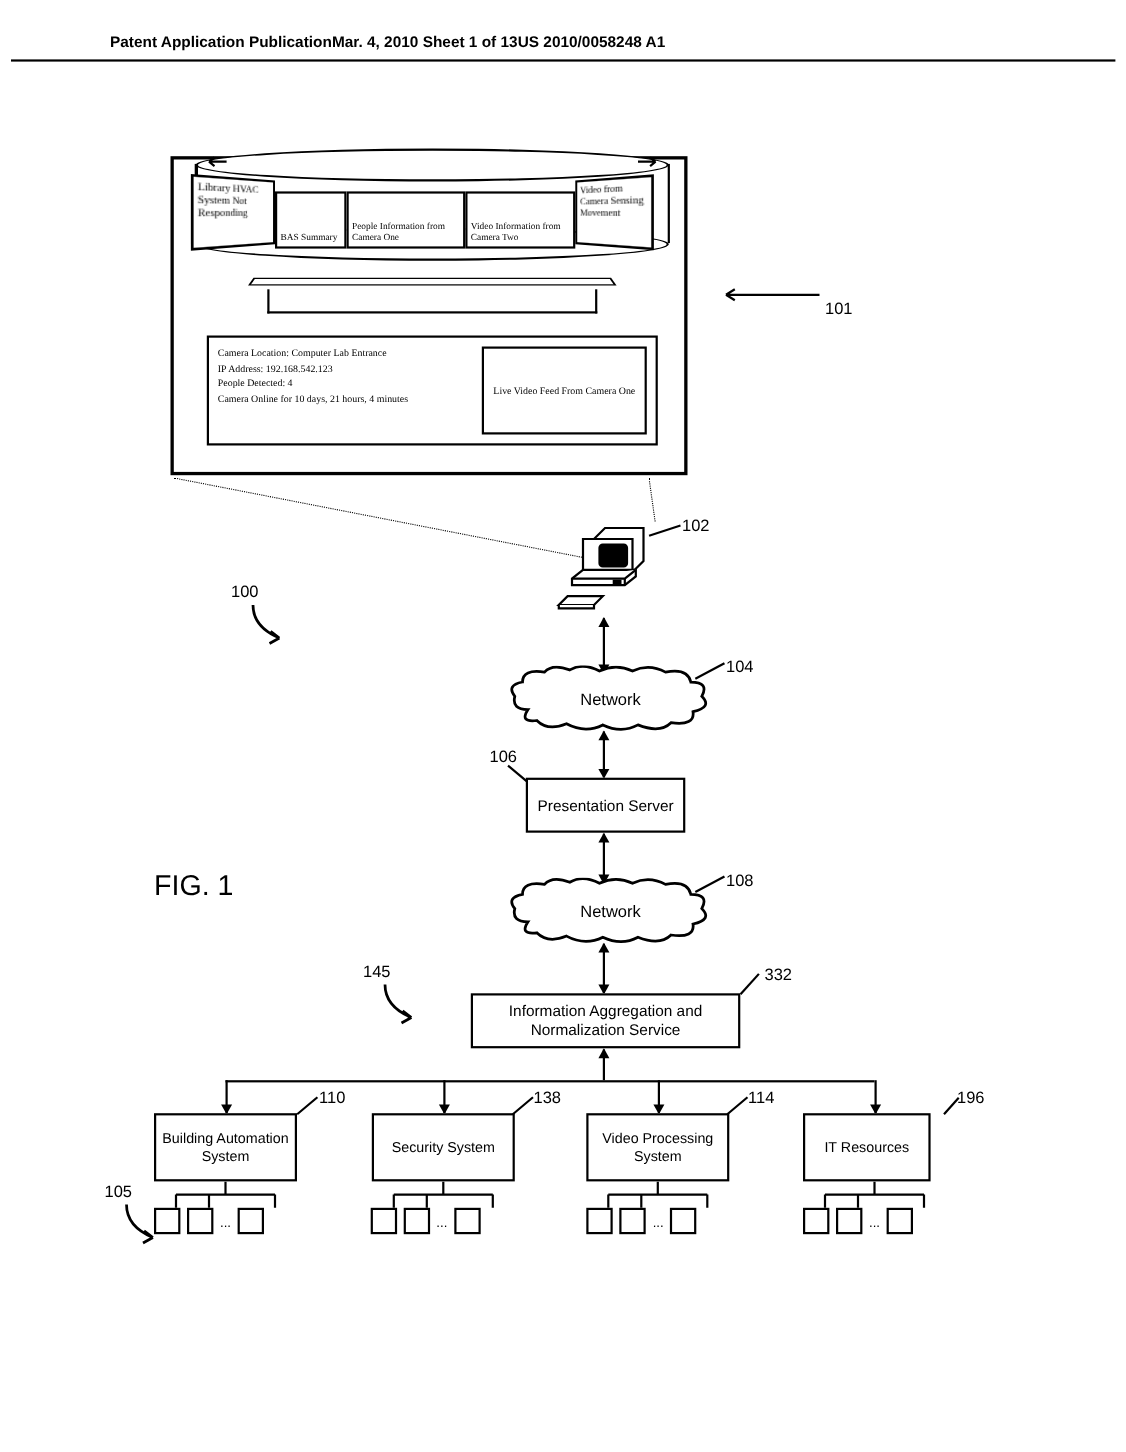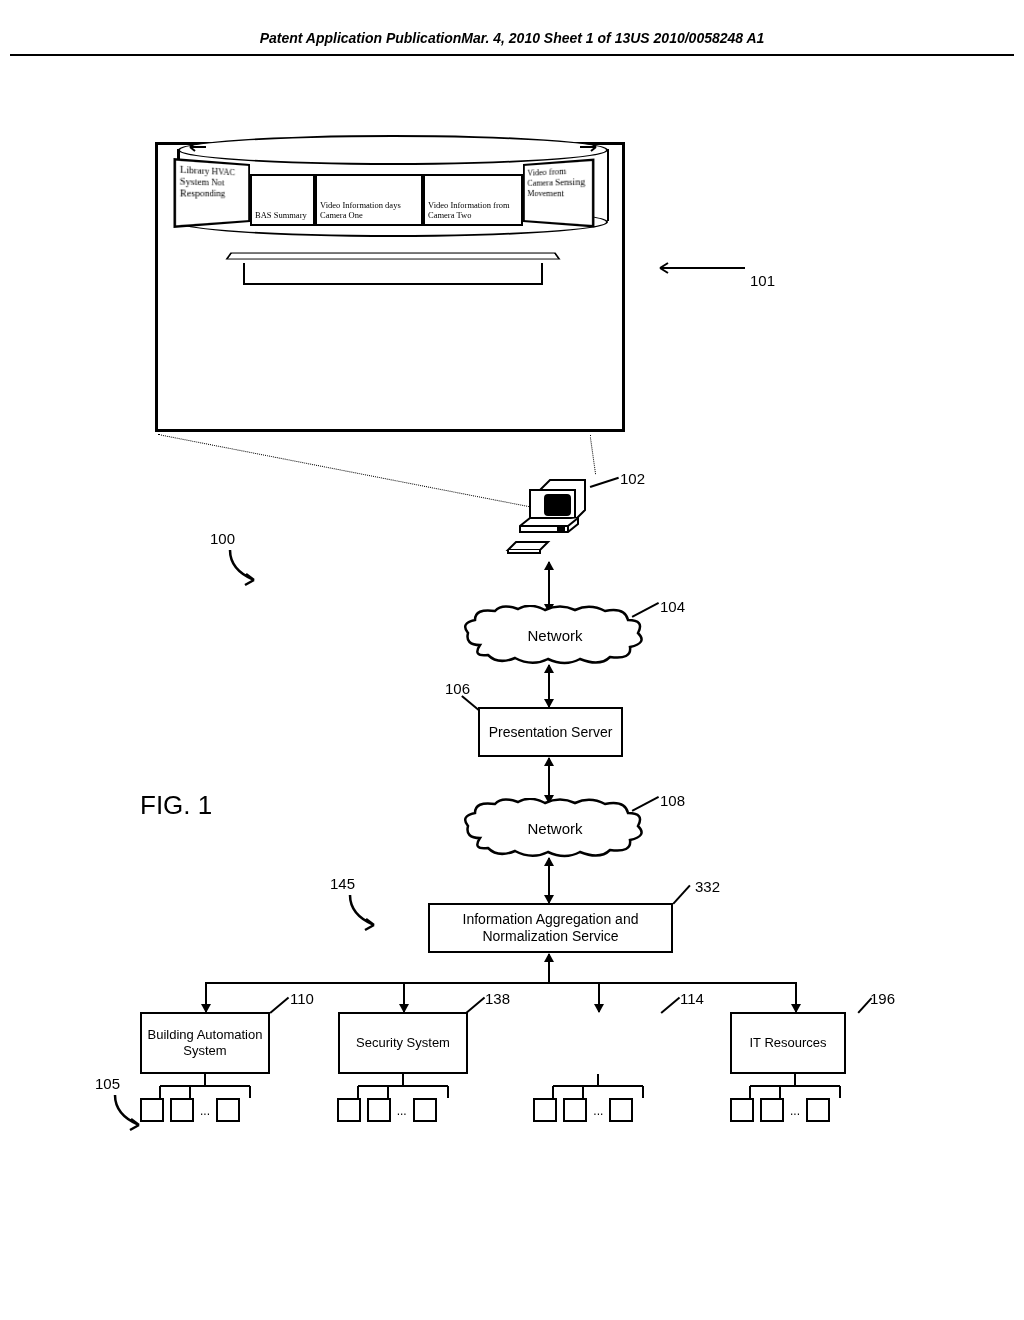--- a/index.html
+++ b/index.html
@@ -1,18 +1,18 @@
 <!DOCTYPE html>
 <html><head>
 <meta charset="utf-8">
 <style>
   * { box-sizing: border-box; margin: 0; padding: 0; }
   body { font-family: Arial, sans-serif; background: #fff; width: 1024px; height: 1320px; position: relative; }
   .page { width: 1024px; height: 1320px; position: relative; }
-  .header { display: flex; justify-content: center; padding: 30px 90px 8px; font-size: 14px; font-weight: bold; border-bottom: 2px solid #000; margin: 0 10px; font-style: italic; }
+  .header { display: flex; justify-content: flex-start; padding: 30px 90px 8px; font-size: 14px; font-weight: bold; border-bottom: 2px solid #000; margin: 0 10px; }
   .fig-label { position: absolute; left: 140px; top: 790px; font-size: 26px; font-weight: normal; }
   .ref { position: absolute; font-size: 15px; }
   
   
   .ui-panel { position: absolute; left: 155px; top: 142px; width: 470px; height: 290px; border: 3px solid #000; }
   .carousel-wrap { position: absolute; left: 20px; top: -10px; width: 430px; height: 130px; }
   .carousel-top { position: absolute; left: 0; top: 0; width: 430px; height: 30px; border: 2.5px solid #000; border-radius: 50%/50%; background: #fff; z-index: 2; }
   .carousel-bottom { position: absolute; left: 0; top: 70px; width: 430px; height: 30px; border: 2.5px solid #000; border-radius: 50%/50%; background:#fff; }
   .carousel-items { position: absolute; left: 0; top: 33px; width: 430px; height: 62px; display: flex; z-index: 3; }
   .c-item { border: 2px solid #000; font-family: "Comic Sans MS", cursive; font-size: 8.5px; padding: 3px; background: #fff; display: flex; align-items: flex-start; line-height: 1.15; }
@@ -67,28 +67,37 @@
       <div style="position:absolute;right:-1px;top:14px;width:2.5px;height:72px;background:#000"></div>
       <svg style="position:absolute;left:10px;top:6px;z-index:4" width="20" height="12">
           <path d="M18 6 L2 6 M2 6 L7 2 M2 6 L7 10" stroke="#000" stroke-width="2" fill="none"></path>
         </svg>
       <svg style="position:absolute;right:10px;top:6px;z-index:4" width="20" height="12">
           <path d="M2 6 L18 6 M18 6 L13 2 M18 6 L13 10" stroke="#000" stroke-width="2" fill="none"></path>
         </svg>
       <div class="carousel-items">
         <div class="c-item left">Library HVAC System Not Responding</div>
         <div class="c-item mid" style="width:65px">BAS Summary</div>
-        <div class="c-item mid" style="width:108px">Video Information days Camera One</div>
+        <div class="c-item mid" style="width:108px">People Information from Camera One</div>
         <div class="c-item mid" style="width:100px">Video Information from Camera Two</div>
         <div class="c-item right">Video from Camera Sensing Movement</div>
       </div>
     </div>
     <div class="pedestal">
       <div class="pedestal-top"></div>
       <div class="pedestal-front"></div>
+    </div>
+    <div class="detail-box">
+      <div class="detail-text">
+        <div>Camera Location:   Computer Lab Entrance</div>
+        <div>IP Address:   192.168.542.123</div>
+        <div>People Detected:   4</div>
+        <div>Camera Online for 10 days, 21 hours, 4 minutes</div>
+      </div>
+      <div class="detail-video">Live Video Feed From Camera One</div>
     </div>
   </div>
 
   <div class="proj-line" style="left:158px;top:434px;width:398px;transform:rotate(11deg)"></div>
   <div class="proj-line" style="left:590px;top:434px;width:40px;transform:rotate(82deg)"></div>
 
   <svg class="computer" viewBox="0 0 90 90">
     <g stroke="#000" stroke-width="2" fill="#fff">
       <path d="M30 50 L75 50 L85 40 L85 10 L50 10 L40 20 L30 20 Z"></path>
       <path d="M40 20 L75 20 L75 50"></path>
@@ -135,20 +144,23 @@
   <div class="arrow-v down" style="left:205px;top:982px;height:30px"></div>
   <div class="arrow-v down" style="left:403px;top:982px;height:30px"></div>
   <div class="arrow-v down" style="left:598px;top:982px;height:30px"></div>
   <div class="arrow-v down" style="left:795px;top:982px;height:30px"></div>
 
   <div class="box" style="left:140px;top:1012px;width:130px;height:62px;font-size:13px">
       <span>Building Automation System</span>
     </div>
   <div class="box" style="left:338px;top:1012px;width:130px;height:62px;font-size:13px">
       <span>Security System</span>
+    </div>
+  <div class="box" style="left:533px;top:1012px;width:130px;height:62px;font-size:13px">
+      <span>Video Processing System</span>
     </div>
   <div class="box" style="left:730px;top:1012px;width:116px;height:62px;font-size:13px">
       <span>IT Resources</span>
     </div>
 
   <svg style="position:absolute;left:140px;top:1074px" width="720" height="60">
     <g stroke="#000" stroke-width="2">
       <line x1="65" y1="0" x2="65" y2="12"></line>
         <line x1="20" y1="12" x2="110" y2="12"></line>
         <line x1="20" y1="12" x2="20" y2="24"></line>

